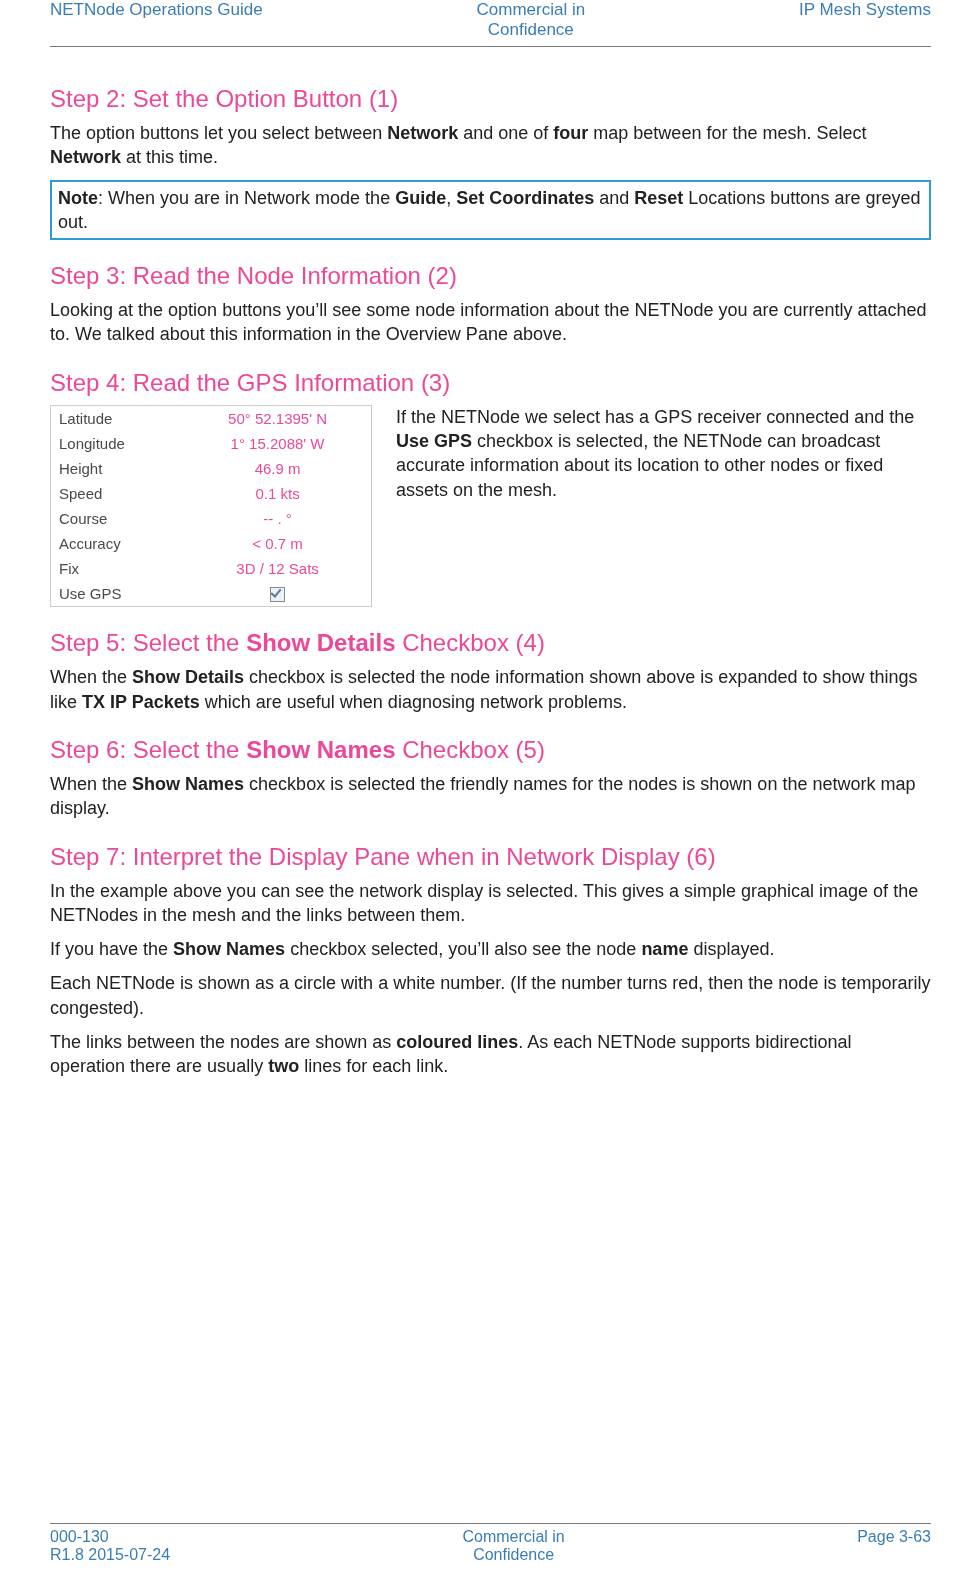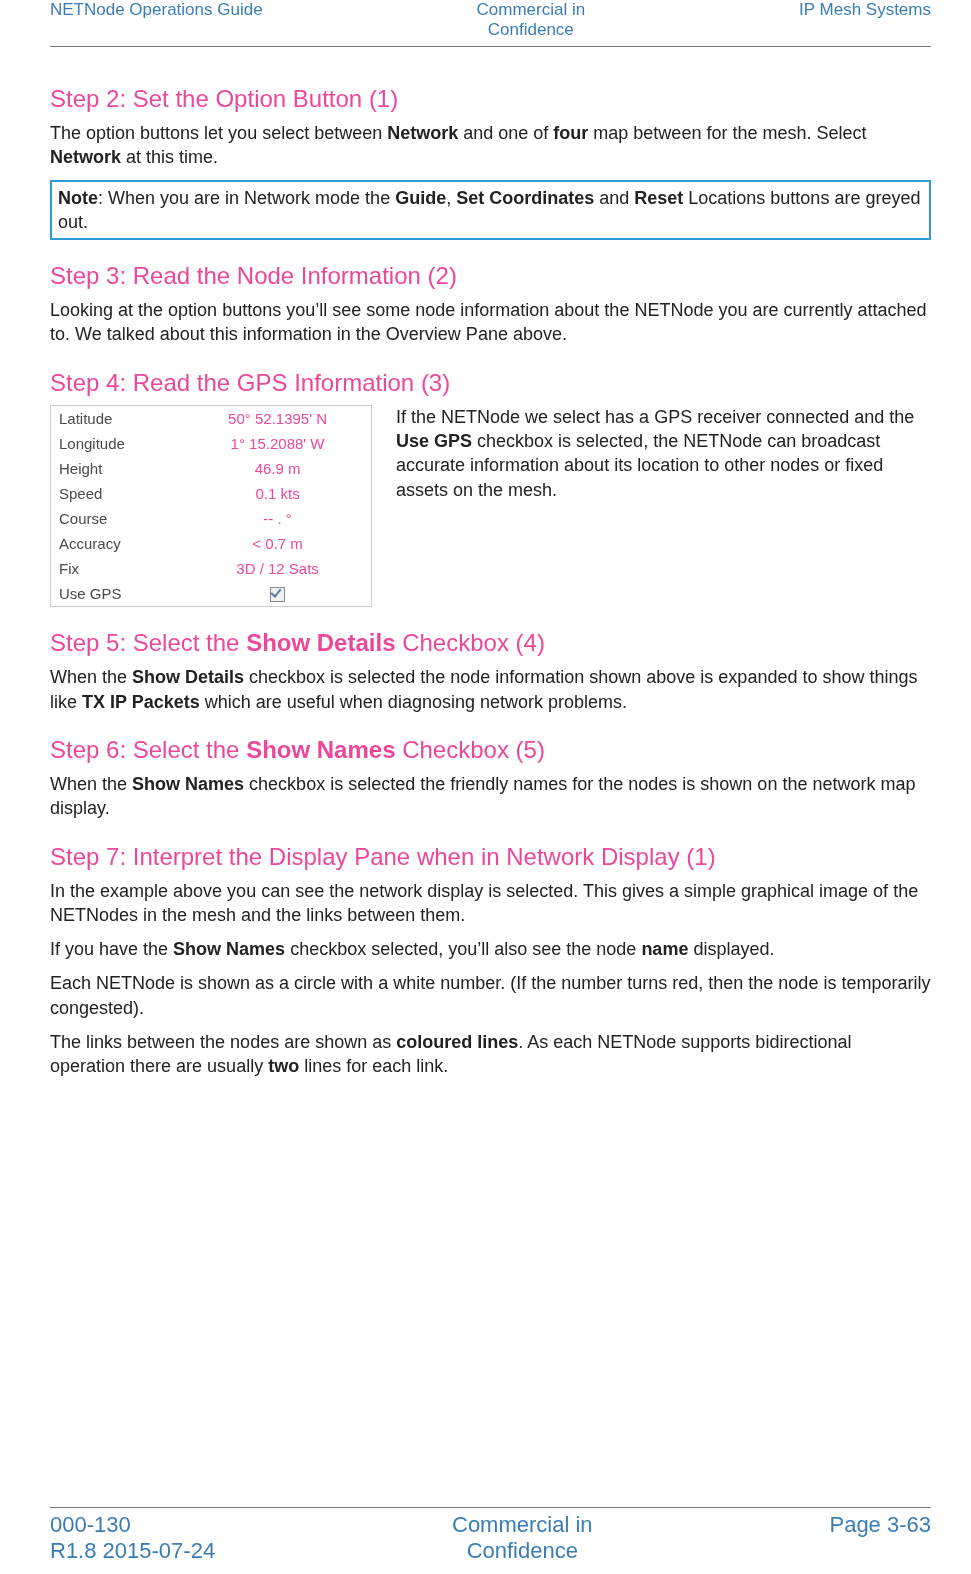--- a/index.html
+++ b/index.html
@@ -80,21 +80,21 @@
   .ftr {
     position: absolute;
     bottom: 10px;
     left: 50px;
     right: 40px;
     border-top: 1px solid #777;
     padding-top: 4px;
     display: flex;
     justify-content: space-between;
     color: #3a7db5;
-    font-size: 22px;
+    font-size: 16px;
   }
   .ftr-center { text-align: center; }
   b { font-weight: bold; }
 </style>
 </head>
 <body>
 
 <div class="page">
 
   <div class="hdr">
@@ -171,21 +171,21 @@
     <span>When the </span><b>Show Details</b><span> checkbox is selected the node information shown above is expanded to show things like </span><b>TX IP Packets</b><span> which are useful when diagnosing network problems.</span>
   </p>
 
   <h2>
     <span>Step 6: Select the </span><span class="bold">Show Names</span><span> Checkbox (5)</span>
   </h2>
   <p>
     <span>When the </span><b>Show Names</b><span> checkbox is selected the friendly names for the nodes is shown on the network map display.</span>
   </p>
 
-  <h2>Step 7: Interpret the Display Pane when in Network Display (1)</h2>
+  <h2>Step 7: Interpret the Display Pane when in Network Display (6)</h2>
   <p>In the example above you can see the network display is selected. This gives a simple graphical image of the NETNodes in the mesh and the links between them.</p>
   <p>
     <span>If you have the </span><b>Show Names</b><span> checkbox selected, you’ll also see the node </span><b>name</b><span> displayed.</span>
   </p>
   <p>Each NETNode is shown as a circle with a white number. (If the number turns red, then the node is temporarily congested).</p>
   <p>
     <span>The links between the nodes are shown as </span><b>coloured lines</b><span>. As each NETNode supports bidirectional operation there are usually </span><b>two</b><span> lines for each link.</span>
   </p>
 
   <div class="ftr">

